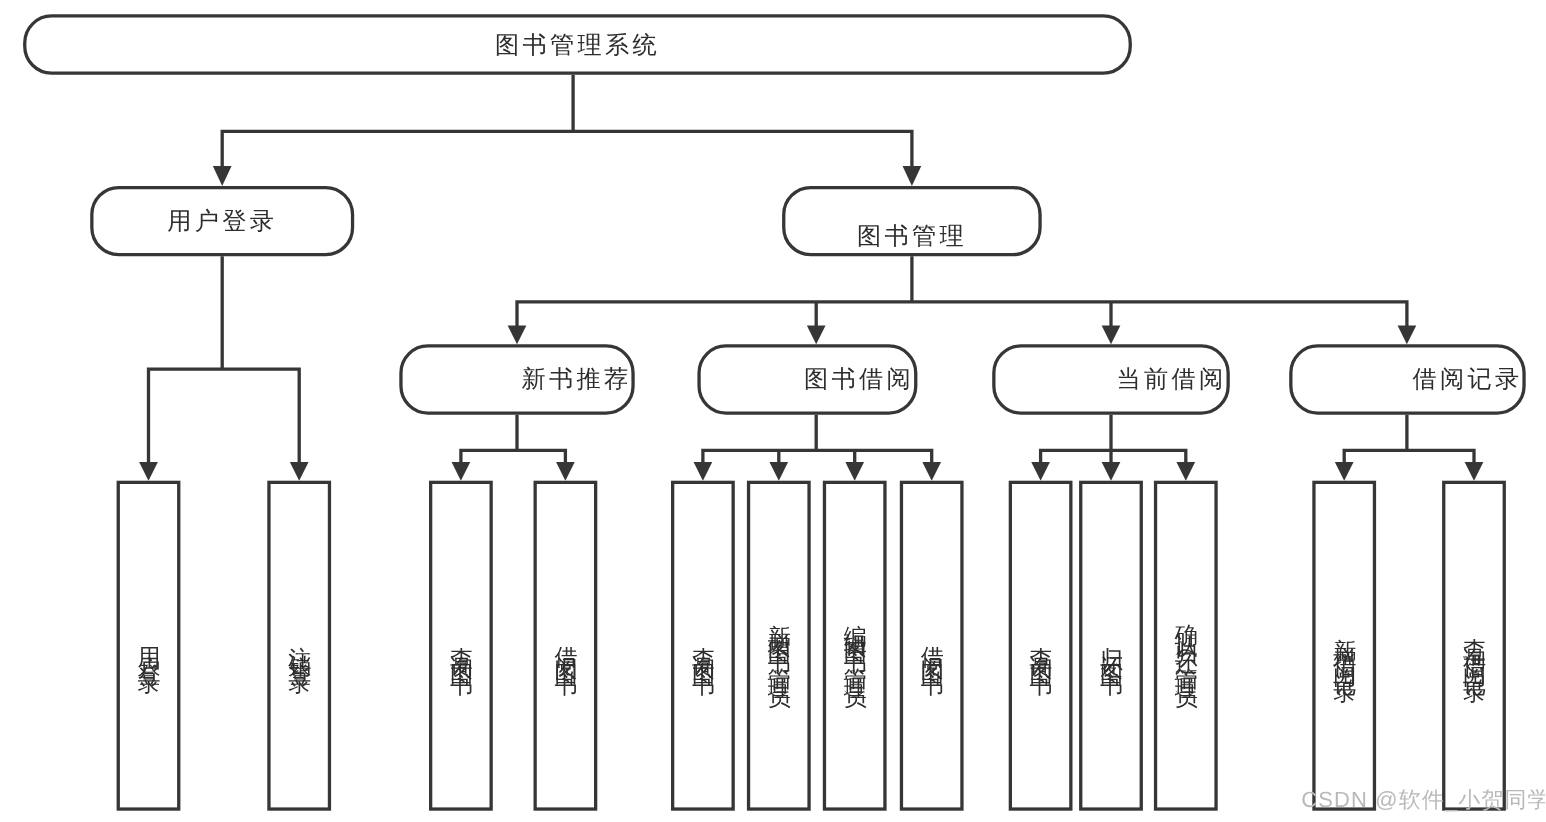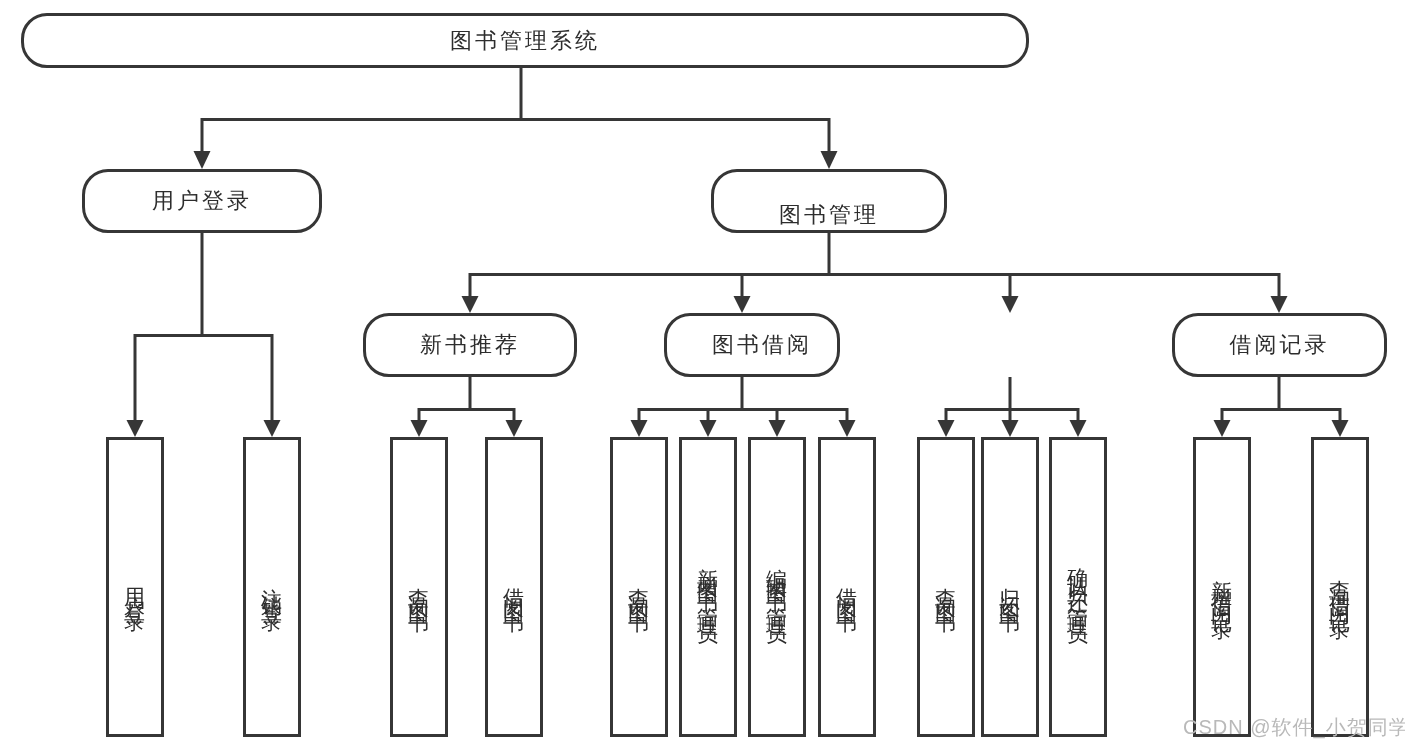--- a/index.html
+++ b/index.html
@@ -35,21 +35,21 @@
   .h-node {
     font-size: 22px;
     letter-spacing: 3px;
     white-space: nowrap;
     border-radius: 26px;
   }
   .root-node {
     left: 21px; top: 13px; width: 1008px; height: 55px;
   }
   .lvl2 { top: 169px; height: 64px; }
-  .lvl3 { top: 313px; height: 64px; }
+  .lvl3 { top: 313px; height: 64px; justify-content: flex-end; }
   .leaf {
     top: 437px; height: 300px; width: 58px;
   }
   .leaf .v-text {
     writing-mode: vertical-rl;
     text-orientation: mixed;
     font-size: 21px;
     letter-spacing: 8px;
     line-height: 1;
     white-space: nowrap;
@@ -135,22 +135,25 @@
   <div class="node h-node lvl2" style="left:82px; width:240px;">
     <span>用户登录</span>
   </div>
   <div class="node h-node lvl2" style="left:711px; width:236px;align-items:flex-end;">
     <span>图书管理</span>
   </div>
 
   <div class="node h-node lvl3" style="left:363px; width:214px;">
     <span>新书推荐</span>
   </div>
-  <div class="node h-node lvl3" style="left:664px; width:176px;padding-left:20px;">
+  <div class="node h-node lvl3" style="left:634px; width:200px;padding-left:20px;">
     <span>图书借阅</span>
+  </div>
+  <div class="node h-node lvl3" style="left:902px; width:216px;">
+    <span>当前借阅</span>
   </div>
   <div class="node h-node lvl3" style="left:1172px; width:215px;">
     <span>借阅记录</span>
   </div>
 
   <div class="node leaf" style="left:106px;">
     <span class="v-text">用户登录</span>
   </div>
   <div class="node leaf" style="left:243px;">
     <span class="v-text">注销登录</span>

